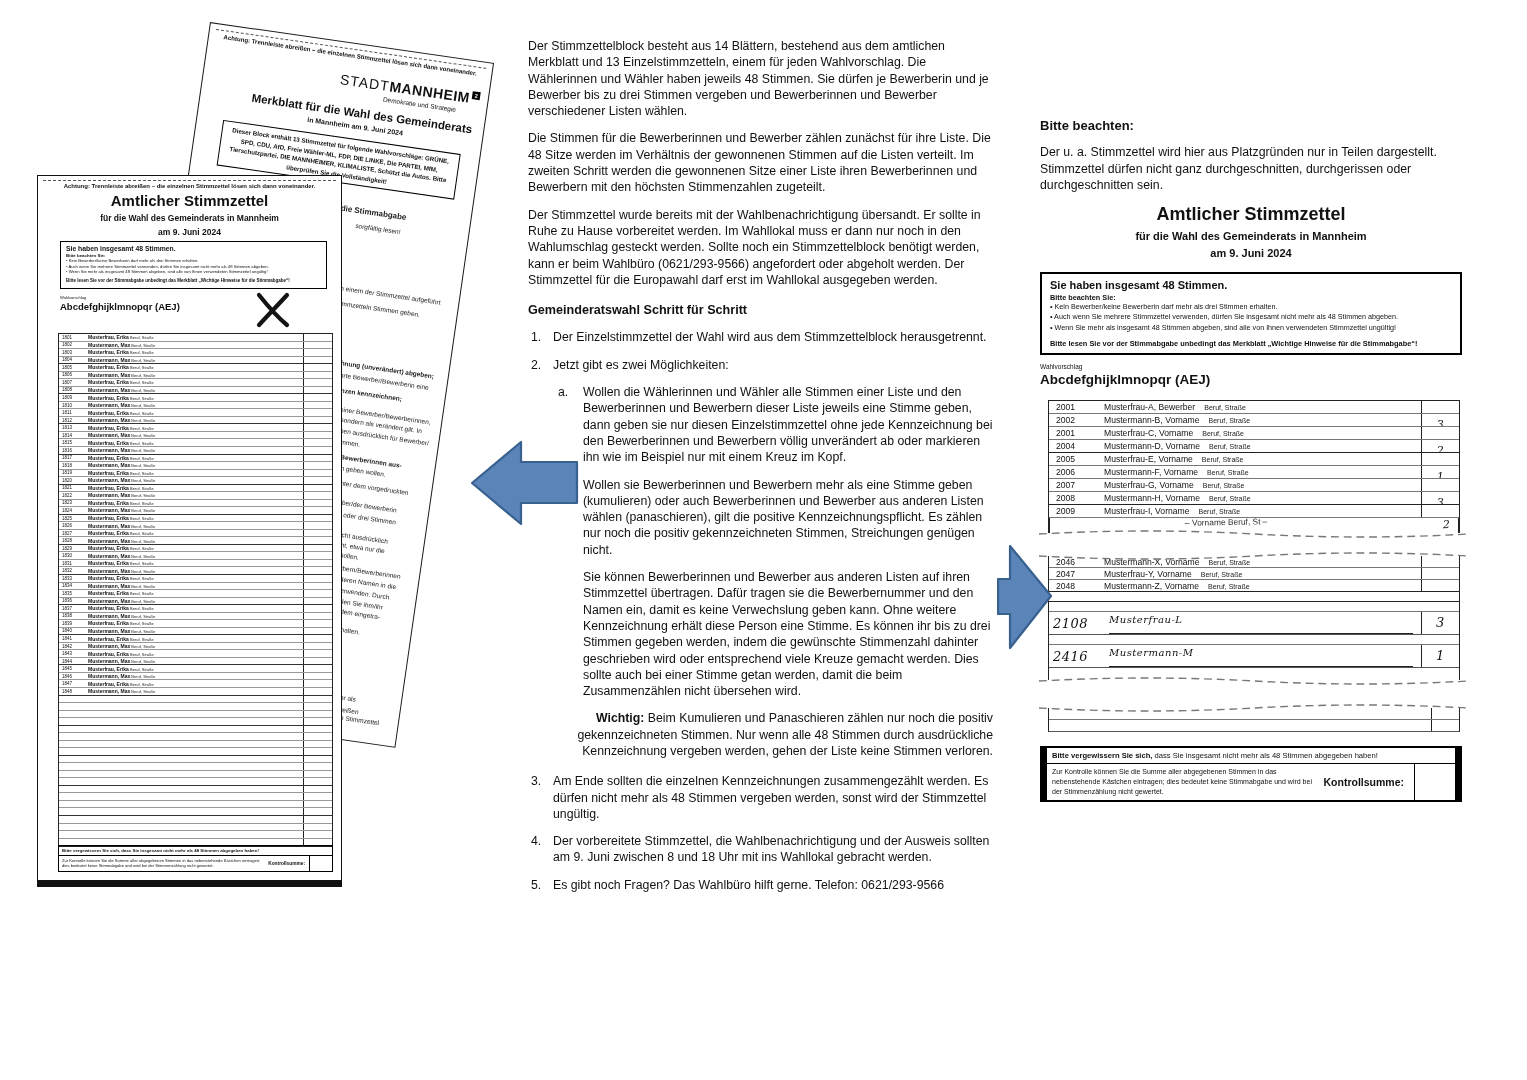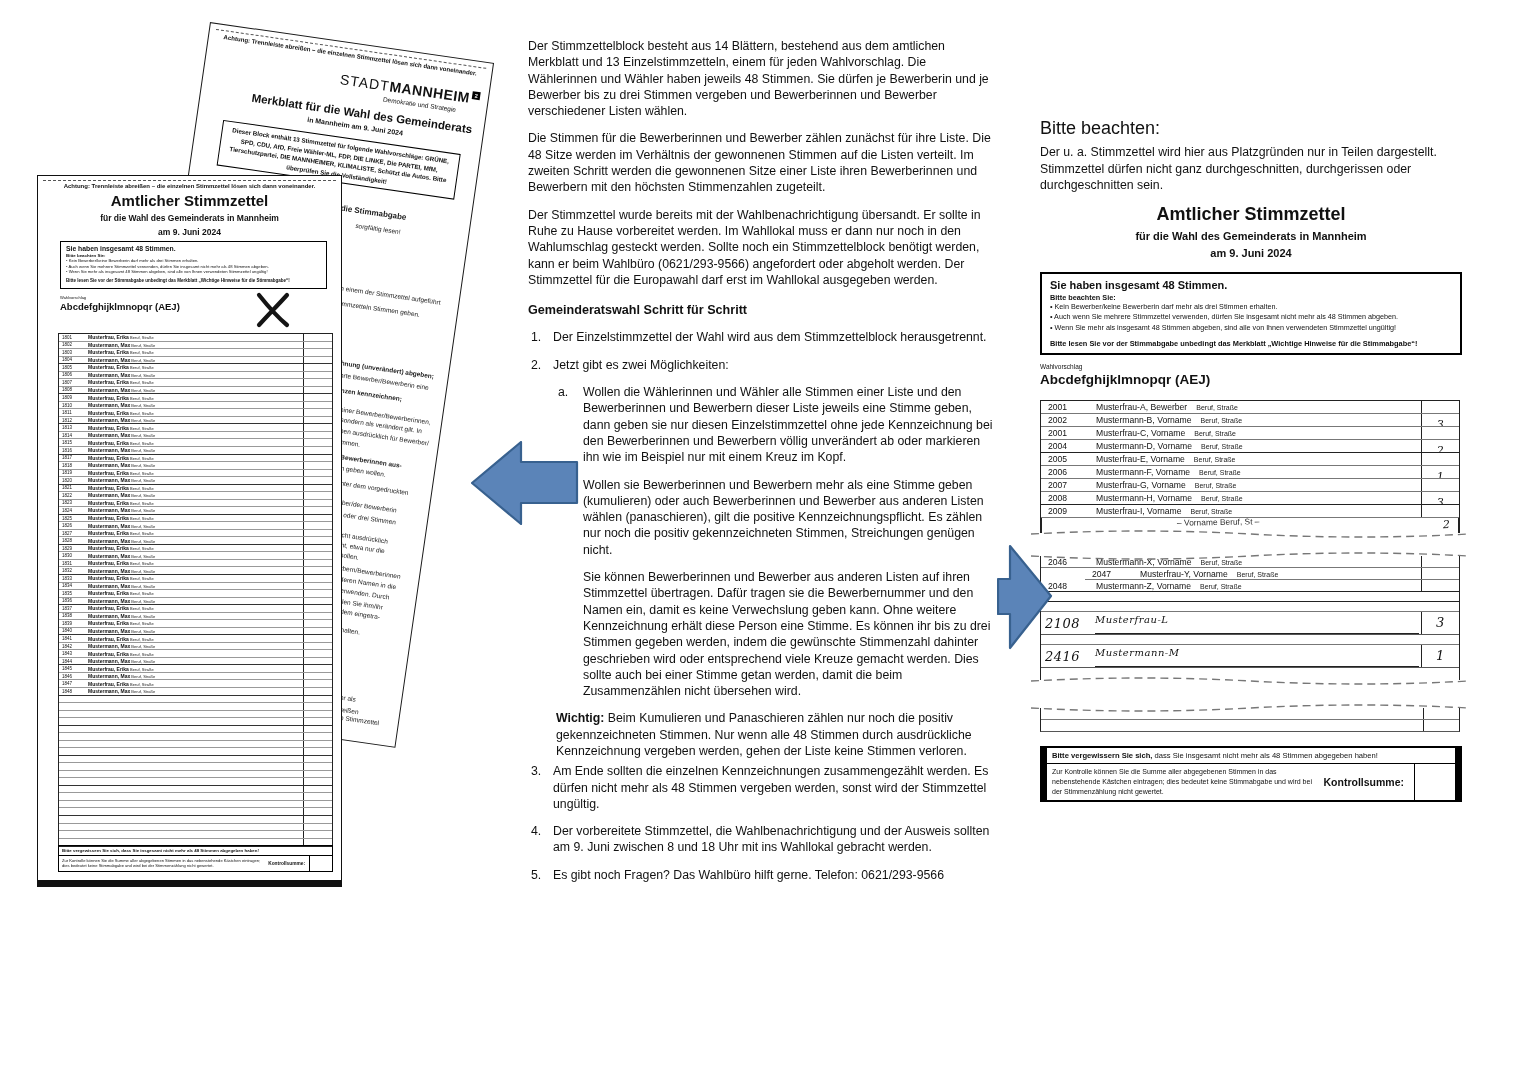--- a/index.html
+++ b/index.html
@@ -60,57 +60,57 @@
   .mid{position:absolute;left:528px;top:38px;width:465px;z-index:3;font-size:12.3px;line-height:16.3px;}
   .m-h1{font-weight:bold;font-size:12.6px;margin:0 0 13px 0;}
   .m-p{margin:0 0 11px 0;}
   .m-h2{font-weight:bold;font-size:12.6px;margin:14px 0 11px 0;}
   .m-step{display:flex;margin:0 0 11px 0;}
   .m-num{width:22px;flex:none;padding-left:3px;}
   .m-body{flex:1;}
   .m-sub{display:flex;margin:0 0 11px 30px;}
   .m-sm{width:25px;flex:none;}
   .m-subp{margin:0 0 11px 55px;}
-  .m-wichtig{margin:0 0 4px 28px;}
+  .m-wichtig{margin:0 0 14px 28px;text-align:right;}
 
   
   .arrow{position:absolute;z-index:5;}
   .arrow-left{left:471px;top:441px;}
   .arrow-right{left:997px;top:544px;}
 
   
   .rcol{position:absolute;left:1040px;top:118px;width:422px;z-index:3;}
-  .rb-note-title{position:absolute;left:0;top:0;font-size:18px;font-weight:normal;}
+  .rb-note-title{position:absolute;left:0;top:0;font-size:13px;font-weight:bold;}
   .rb-note-text{position:absolute;left:0;top:26px;width:420px;font-size:12.3px;line-height:16.5px;}
   .rb-title{position:absolute;left:0;width:100%;top:86px;text-align:center;font-size:18px;font-weight:bold;}
   .rb-sub1{position:absolute;left:0;width:100%;top:112px;text-align:center;font-size:11px;font-weight:bold;}
   .rb-sub2{position:absolute;left:0;width:100%;top:129px;text-align:center;font-size:11px;font-weight:bold;}
   .rb-infobox{position:absolute;left:0;right:0;top:154px;border:2px solid #000;padding:5px 8px;box-sizing:border-box;}
   .rb-ib-title{font-size:11px;font-weight:bold;margin-bottom:2px;}
   .rb-ib-note{font-size:7.3px;font-weight:bold;}
   .rb-ib-bullet{font-size:7.2px;line-height:1.45;}
   .rb-ib-footer{font-size:7.4px;font-weight:bold;margin-top:6px;}
   .rb-wv{position:absolute;left:0;top:245px;font-size:6.5px;}
   .rb-label{position:absolute;left:0;top:254px;font-size:13.5px;font-weight:bold;}
-  .rb-frag{position:absolute;left:0;right:2px;background:#fff;}
+  .rb-frag{position:absolute;left:8px;right:2px;background:#fff;}
   .rb-frag1{top:282px;border:1.2px solid #222;border-bottom:none;}
   .rb-row{display:flex;height:13px;border-bottom:.8px solid #777;box-sizing:border-box;align-items:center;overflow:hidden;}
   .rb-row.grp{border-bottom:1.6px solid #222;}
   .rb-num{width:48px;flex:none;padding-left:7px;font-size:8.6px;}
   .rb-name{flex:1;font-size:8.6px;white-space:nowrap;overflow:hidden;}
   .rb-detail{font-size:7px;color:#222;margin-left:9px;}
   .rb-mark{width:37px;flex:none;border-left:1.4px solid #222;align-self:stretch;text-align:center;}
   .hw{font-family:"DejaVu Serif",serif;font-style:italic;letter-spacing:.5px;}
   .rb-markval{font-size:11px;line-height:13px;display:inline-block;transform:rotate(-2deg);}
   .rb-torn-row{position:relative;display:flex;height:15px;overflow:hidden;border-left:1.2px solid #222;border-right:1.2px solid #222;align-items:center;}
   .rb-torn-text{position:absolute;left:135px;top:-1px;font-size:8.4px;color:#333;transform:rotate(-1deg);white-space:nowrap;}
   .rb-torn-mark{position:absolute;right:8px;top:0;}
   .rb-frag2{top:438px;border-left:1.2px solid #222;border-right:1.2px solid #222;}
   .rb-empty{height:9px;border-bottom:.8px solid #777;}
-  .rb-hwrow{display:flex;height:22px;border-bottom:.8px solid #555;align-items:center;overflow:hidden;}
+  .rb-hwrow{display:flex;height:22px;border-bottom:.8px solid #555;align-items:center;overflow:hidden;gap:6px;}
   .rb-hwnum{width:50px;flex:none;padding-left:4px;font-size:13px;}
   .rb-hwname{flex:1;font-size:10px;border-bottom:1px solid #222;margin-right:2px;align-self:flex-end;height:19px;}
   .rb-hwmark{width:37px;flex:none;border-left:1.4px solid #222;align-self:stretch;text-align:center;font-size:13px;line-height:22px;}
   .rb-frag3{top:590px;border-left:1.2px solid #222;border-right:1.2px solid #222;border-bottom:1px solid #555;}
   .rb-e2{height:11px;border-bottom:.8px solid #777;}
   .rb-e3{height:12px;}
   .tear-svg{position:absolute;left:-10px;width:calc(100% + 20px);height:12px;z-index:4;}
   .tear-top{top:-6px;} .tear-bot{bottom:-6px;}
   .rb-footer{position:absolute;left:0;right:0;top:628px;border-top:2px solid #000;border-bottom:2px solid #000;
     border-left:7px solid #000;border-right:7px solid #000;box-sizing:border-box;}
@@ -657,21 +657,21 @@
     <div class="rb-frag rb-frag2">
       <svg class="tear-svg tear-top" viewBox="0 0 440 12" preserveAspectRatio="none">
           <path d="M0,6 Q110,12 220,6 T440,6" fill="none" stroke="#777" stroke-width="1.4" stroke-dasharray="8 5"></path>
         </svg>
       <div id="rb-frag2-rows">
           <div class="rb-row" style="height: 12px;">
             <span class="rb-num">2046</span>
             <span class="rb-name"><span class="nm">Mustermann-X, Vorname</span><span class="rb-detail">Beruf, Straße</span></span>
             <span class="rb-mark"></span>
           </div>
-          <div class="rb-row" style="height: 12px; margin-left: 44px;">
+          <div class="rb-row" style="height: 12px;">
             <span class="rb-num">2047</span>
             <span class="rb-name"><span class="nm">Musterfrau-Y, Vorname</span><span class="rb-detail">Beruf, Straße</span></span>
             <span class="rb-mark"></span>
           </div>
           <div class="rb-row grp" style="height: 12px;">
             <span class="rb-num">2048</span>
             <span class="rb-name"><span class="nm">Mustermann-Z, Vorname</span><span class="rb-detail">Beruf, Straße</span></span>
             <span class="rb-mark"></span>
           </div>
         </div>

